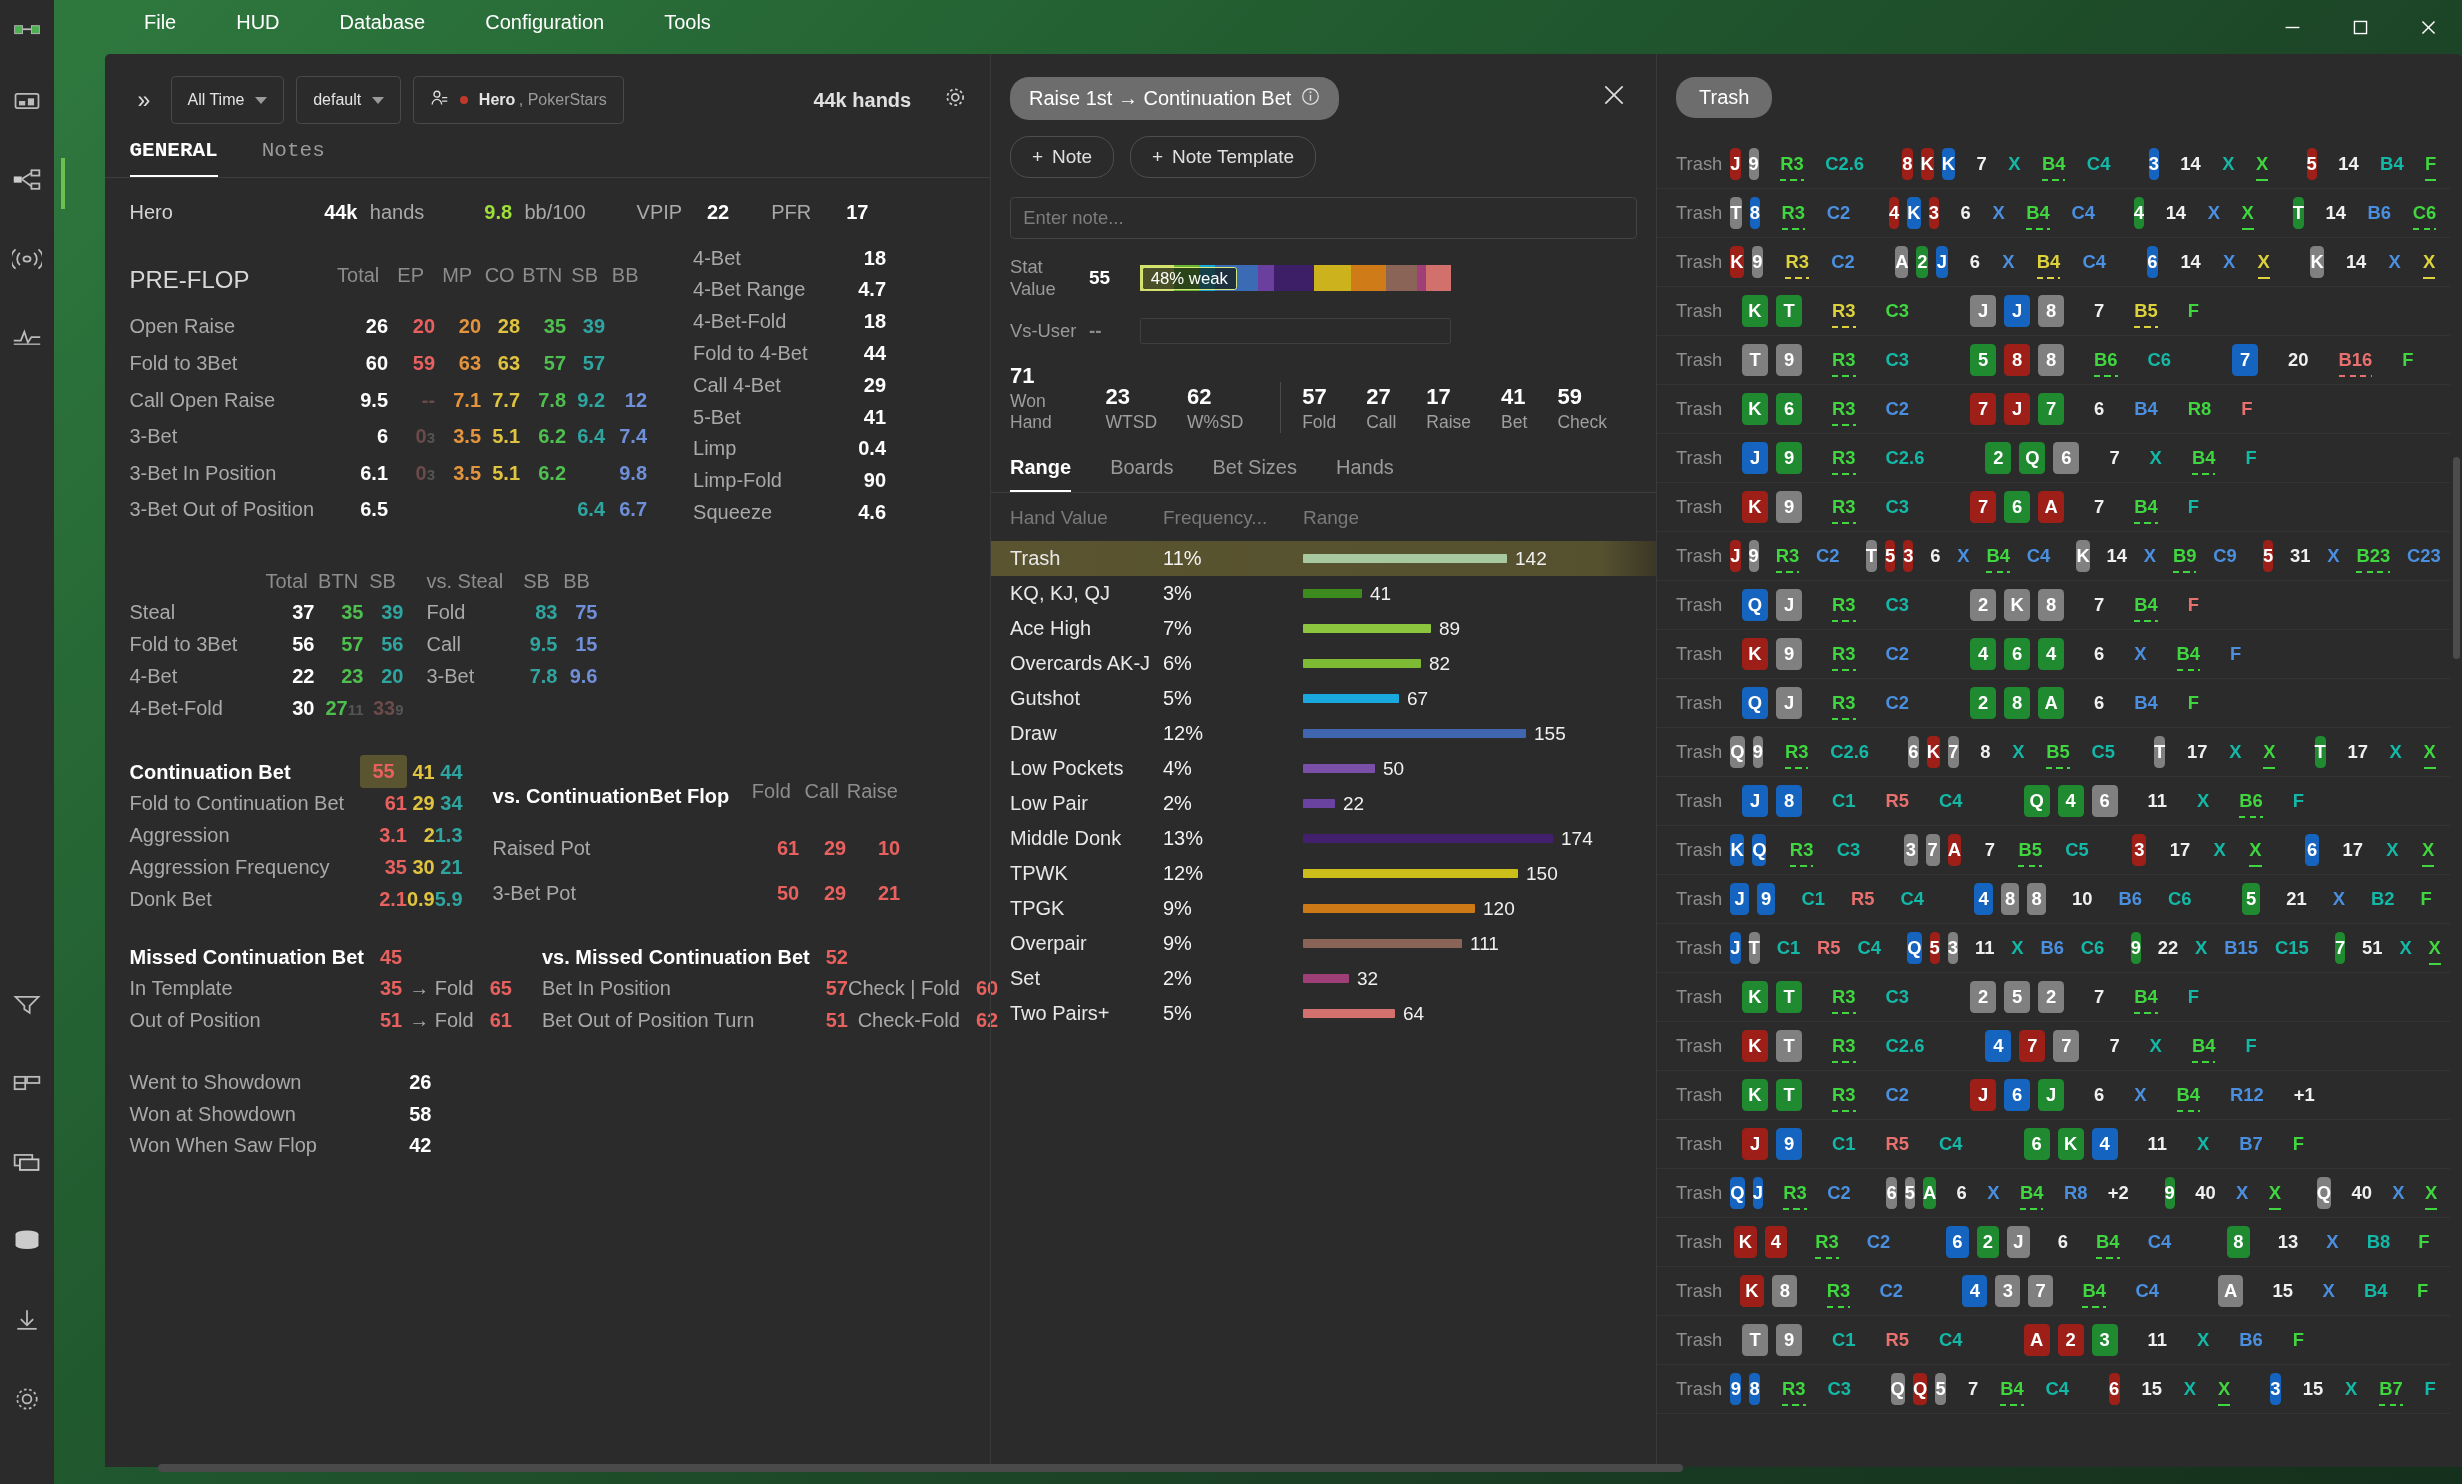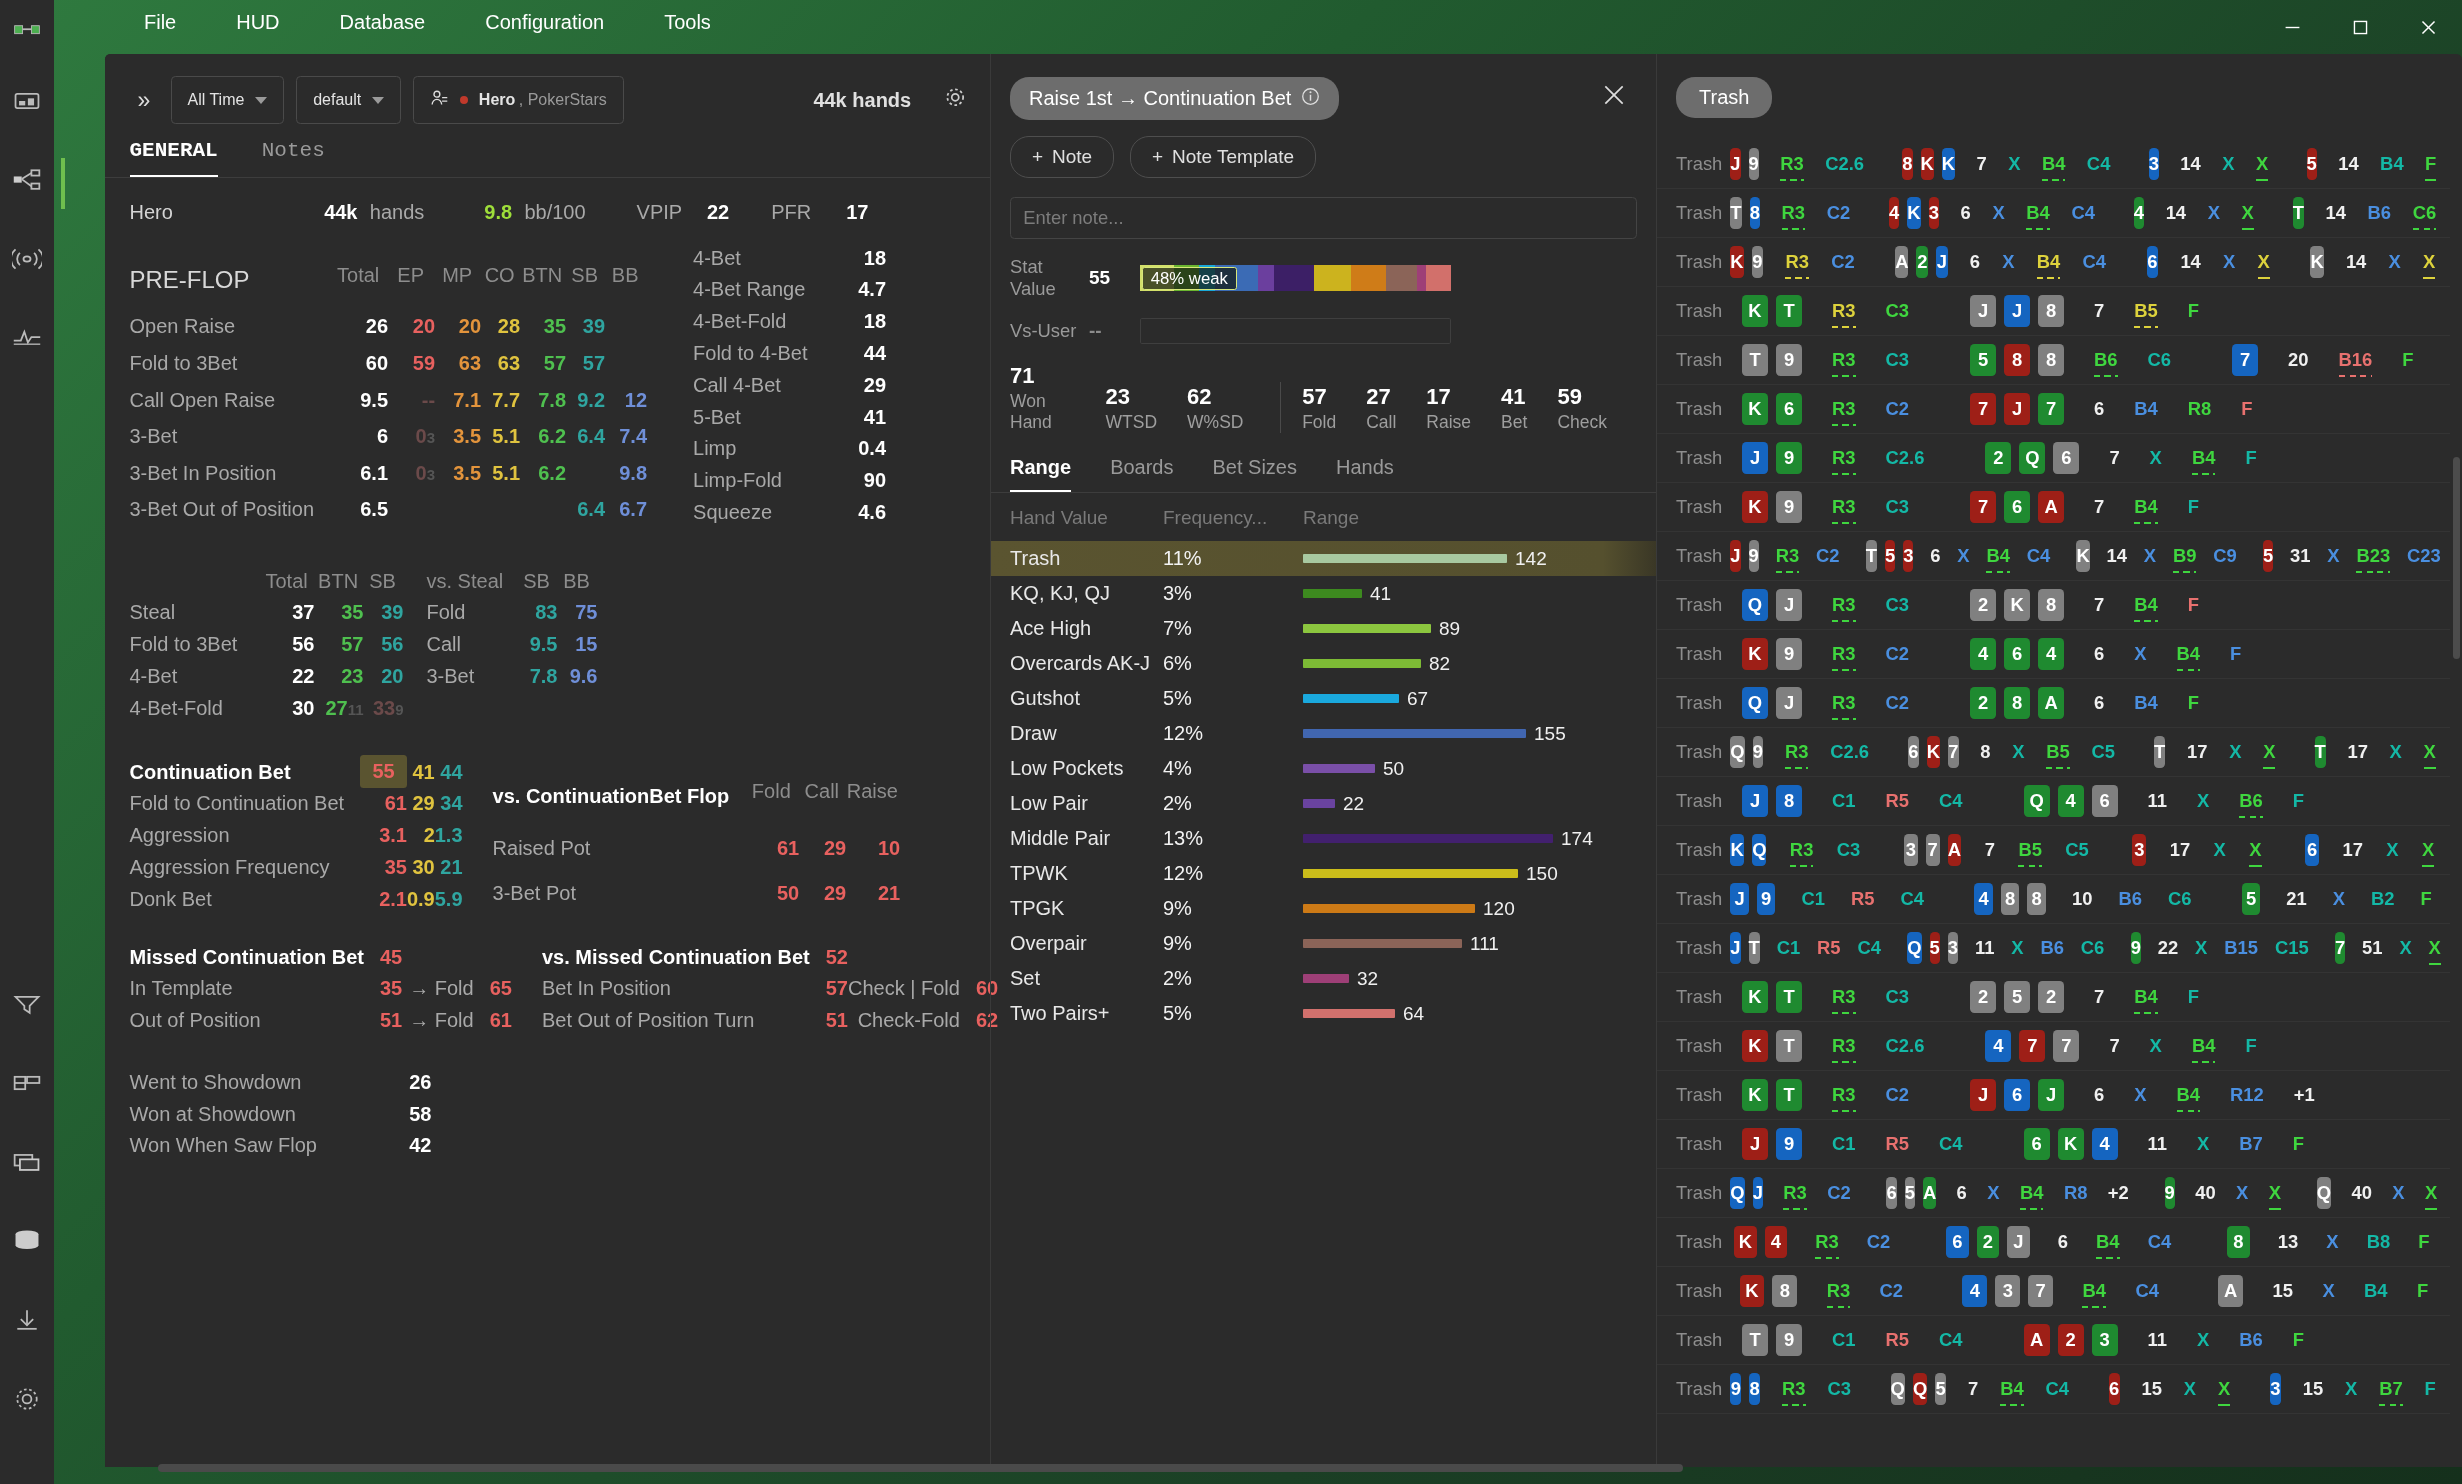--- a/index.html
+++ b/index.html
@@ -746,21 +746,21 @@
         </div>
         <div class="rrow">
           <div class="rname">Low Pair</div>
           <div class="rpct">2%</div>
           <div class="rbarwrap">
             <div class="rbar" style="width: 32px; background: rgb(106, 67, 160);"></div>
             <div class="rcount">22</div>
           </div>
         </div>
         <div class="rrow">
-          <div class="rname">Middle Pair</div>
+          <div class="rname">Middle Donk</div>
           <div class="rpct">13%</div>
           <div class="rbarwrap">
             <div class="rbar" style="width: 250px; background: rgb(66, 32, 110);"></div>
             <div class="rcount">174</div>
           </div>
         </div>
         <div class="rrow">
           <div class="rname">TPWK</div>
           <div class="rpct">12%</div>
           <div class="rbarwrap">

